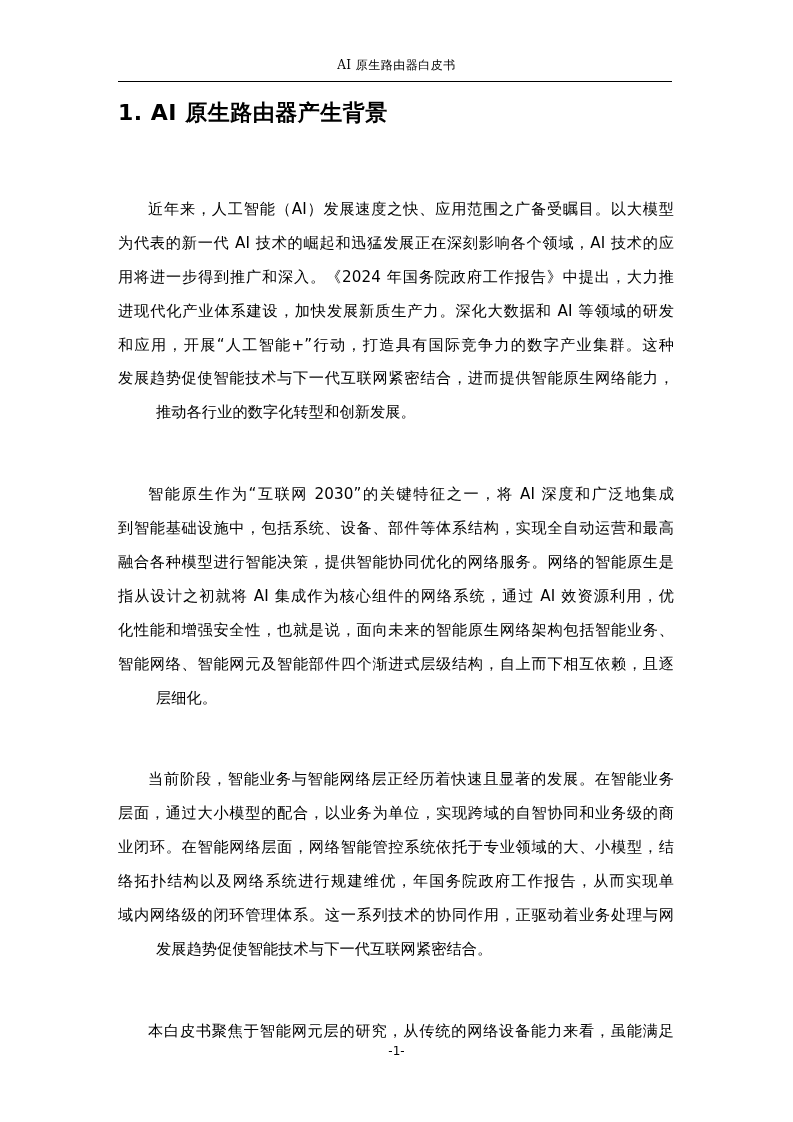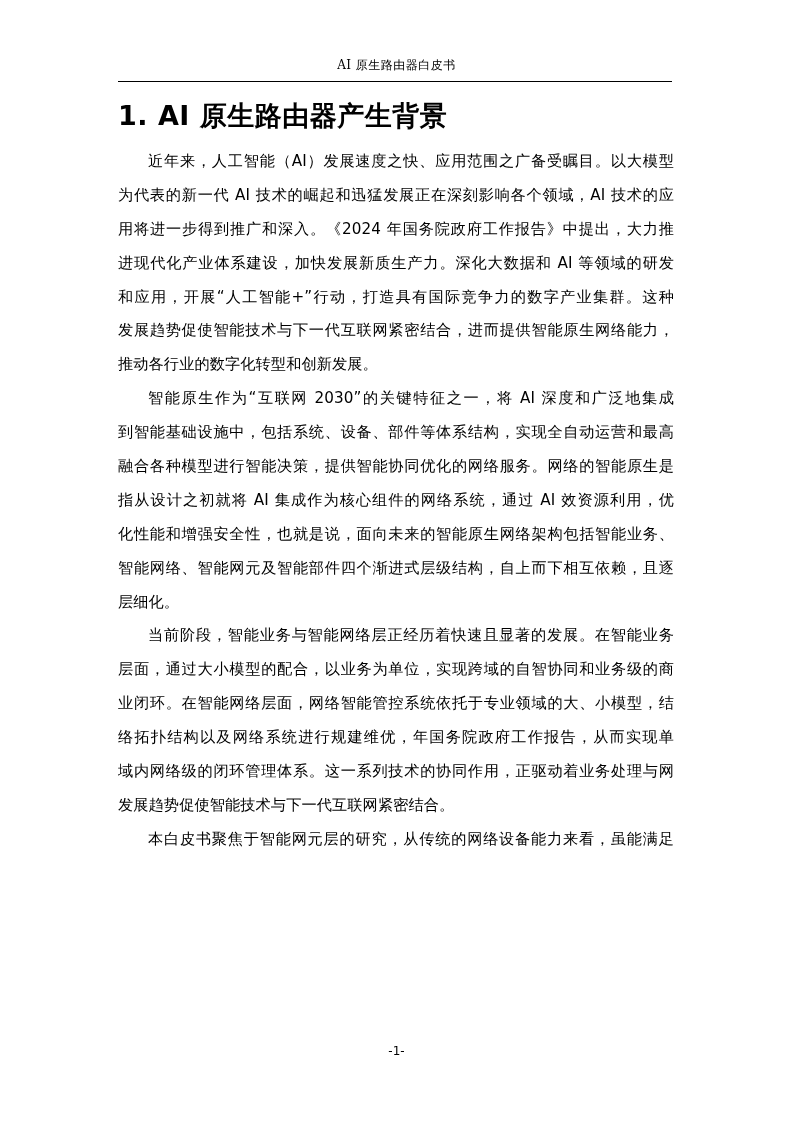--- a/index.html
+++ b/index.html
@@ -12,33 +12,33 @@
       position: absolute; top: 57px; left: 0; width: 793px;
       text-align: center; font-size: 12px; letter-spacing: 0.5px;
       font-family: "DejaVu Serif", "Liberation Serif", serif;
     }
     .header-rule {
       position: absolute; top: 81px; left: 118px; width: 554px; height: 0;
       border-top: 1.3px solid #000;
     }
     .section-heading {
       position: absolute; top: 98px; left: 118px;
-      font-size: 27px; font-weight: bold; letter-spacing: 0.5px;
+      font-size: 22px; font-weight: bold; letter-spacing: 0.5px;
       white-space: nowrap;
     }
     .body-text {
       position: absolute; top: 145px; left: 118px; width: 556px;
     }
     .line {
       height: 33.9px; line-height: 33.9px; font-size: 15.2px;
       white-space: nowrap; text-align: justify; text-align-last: justify;
       letter-spacing: 0.1px;
     }
-    .line.indent { padding-left: 30px; }
-    .line.last { text-align-last: left; }
+    .line.indent { padding-left: 30px; margin-top: 48px; }
+    .line.last { text-align-last: left; margin-left: 38px; }
     .page-number {
       position: absolute; top: 1044px; left: 0; width: 793px;
       text-align: center; font-size: 12px;
     }
   </style>
 </head>
 <body>
 
 <div class="header-title">AI 原生路由器白皮书</div>
 <div class="header-rule"></div>

